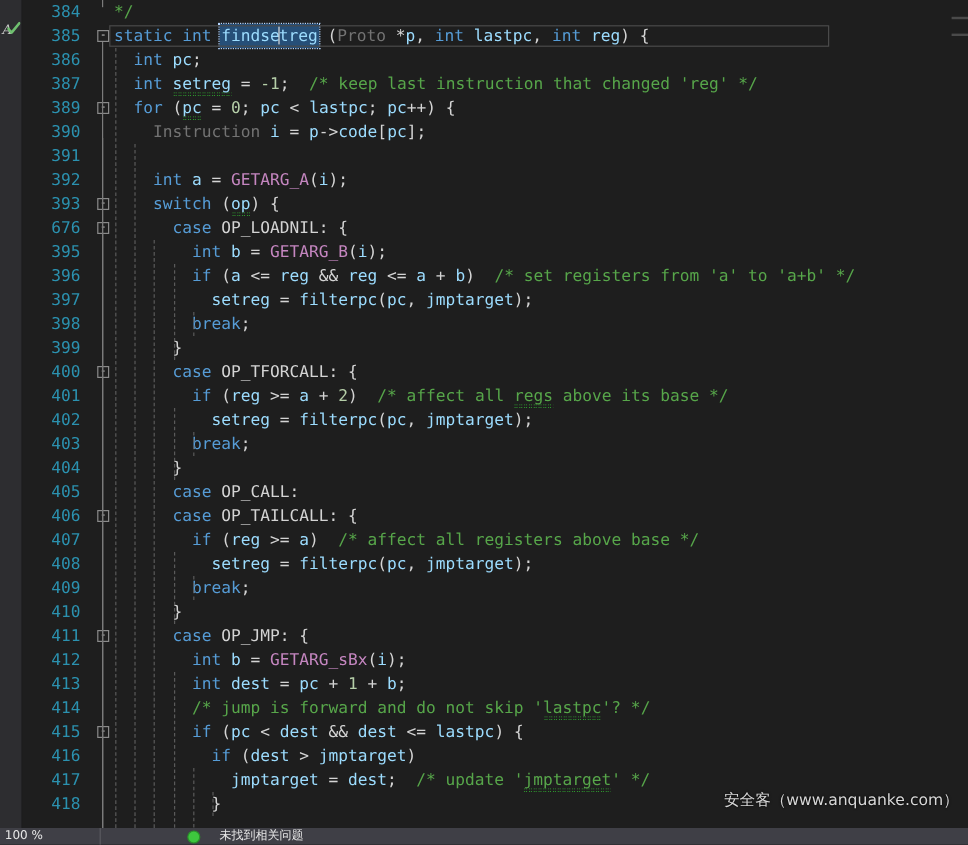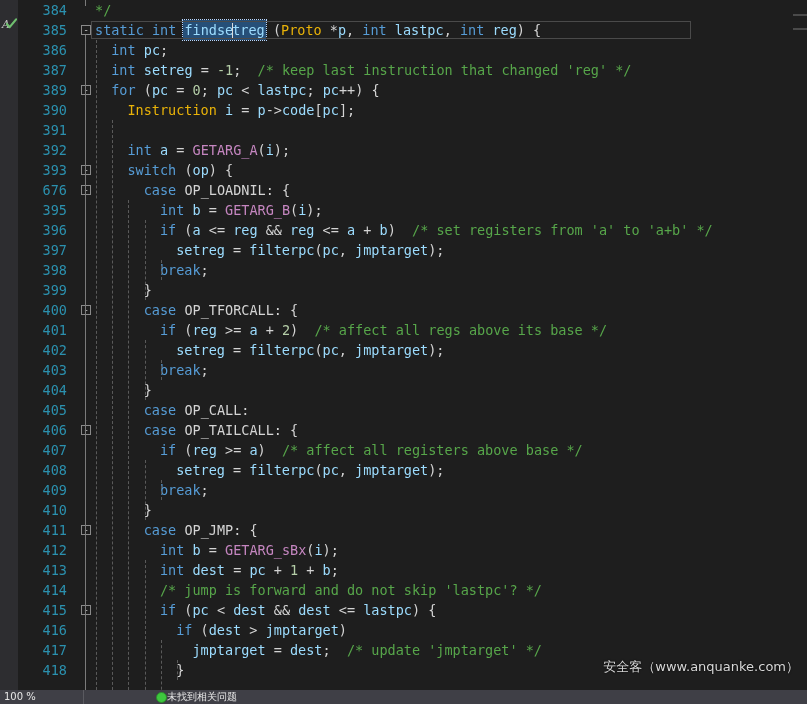--- a/index.html
+++ b/index.html
@@ -58,21 +58,21 @@
   
   .foldline{
     position:absolute;left:66px;width:1px;background:#7b7b7b;
   }
   
   .iguide{
     position:absolute;width:0;border-left:1px dashed #5a5a5a;
   }
   
   .kw      {color:#569cd6;}   
-  .type    {color:#eab308;}   
+  .type    {color:#737373;}   
   .macro   {color:#c586c0;}   
   .fn      {color:#9cdcfe;}   
   .var     {color:#9cdcfe;}   
   .plain   {color:#d4d4d4;}   
   .num     {color:#b5cea8;}   
   .cmt     {color:#57a64a;}
   
   .sq{
     background-image:
       linear-gradient(45deg,transparent 45%,#2fa82f 45%,#2fa82f 55%,transparent 55%),
@@ -112,21 +112,21 @@
     position:absolute;left:0;bottom:0;width:807px;height:14px;
     background:#3f3f46;color:#e6e6e6;
     font-family:"DejaVu Sans","Liberation Sans",sans-serif;
     font-size:10px;line-height:14px;
     display:flex;align-items:center;
   }
   .sb-zoom{
     width:84px;padding-left:4px;box-sizing:border-box;
     border-right:1px solid #5a5a60;height:14px;
   }
-  .sb-issues{display:flex;align-items:center;gap:0;padding-left:72px;}
+  .sb-issues{display:flex;align-items:center;gap:16px;padding-left:72px;}
   .sb-dot{
     width:9px;height:9px;border-radius:50%;
     background:#3ec73e;border:1px solid #2a8f2a;display:inline-block;
   }
   
   .scrollcol{
     position:absolute;right:0;top:0;width:14px;height:690px;background:#1e1e1e;
   }
   .scroll-mark{position:absolute;right:0;height:2px;background:#4a4a4a;}
 </style>

